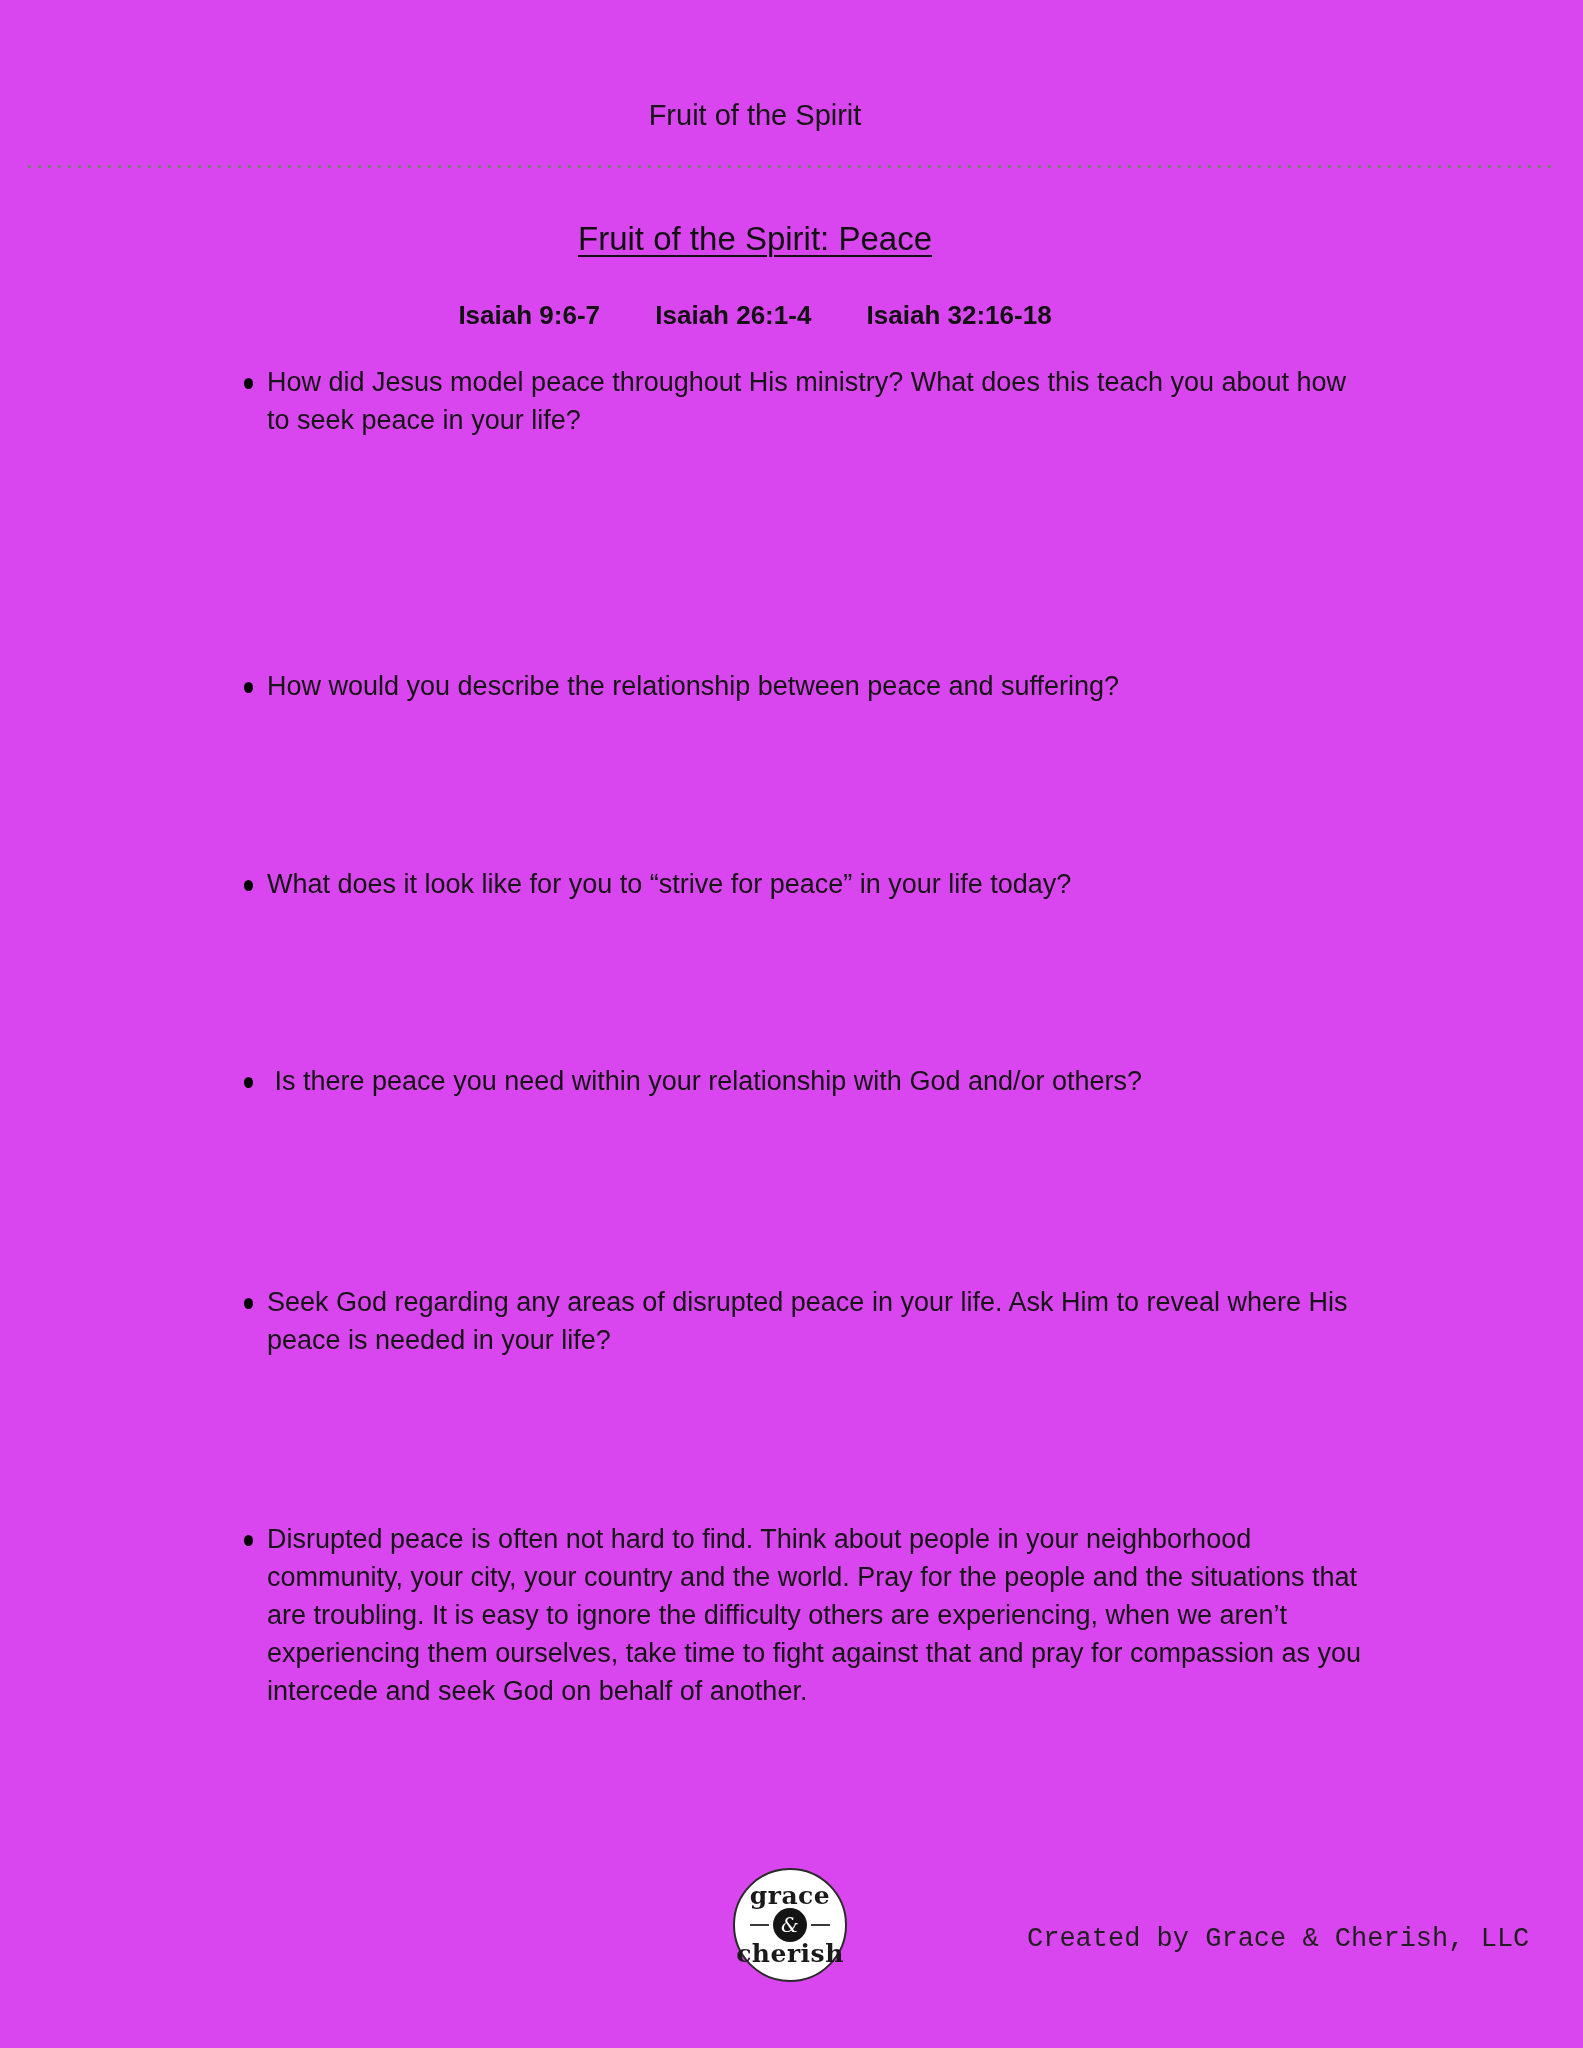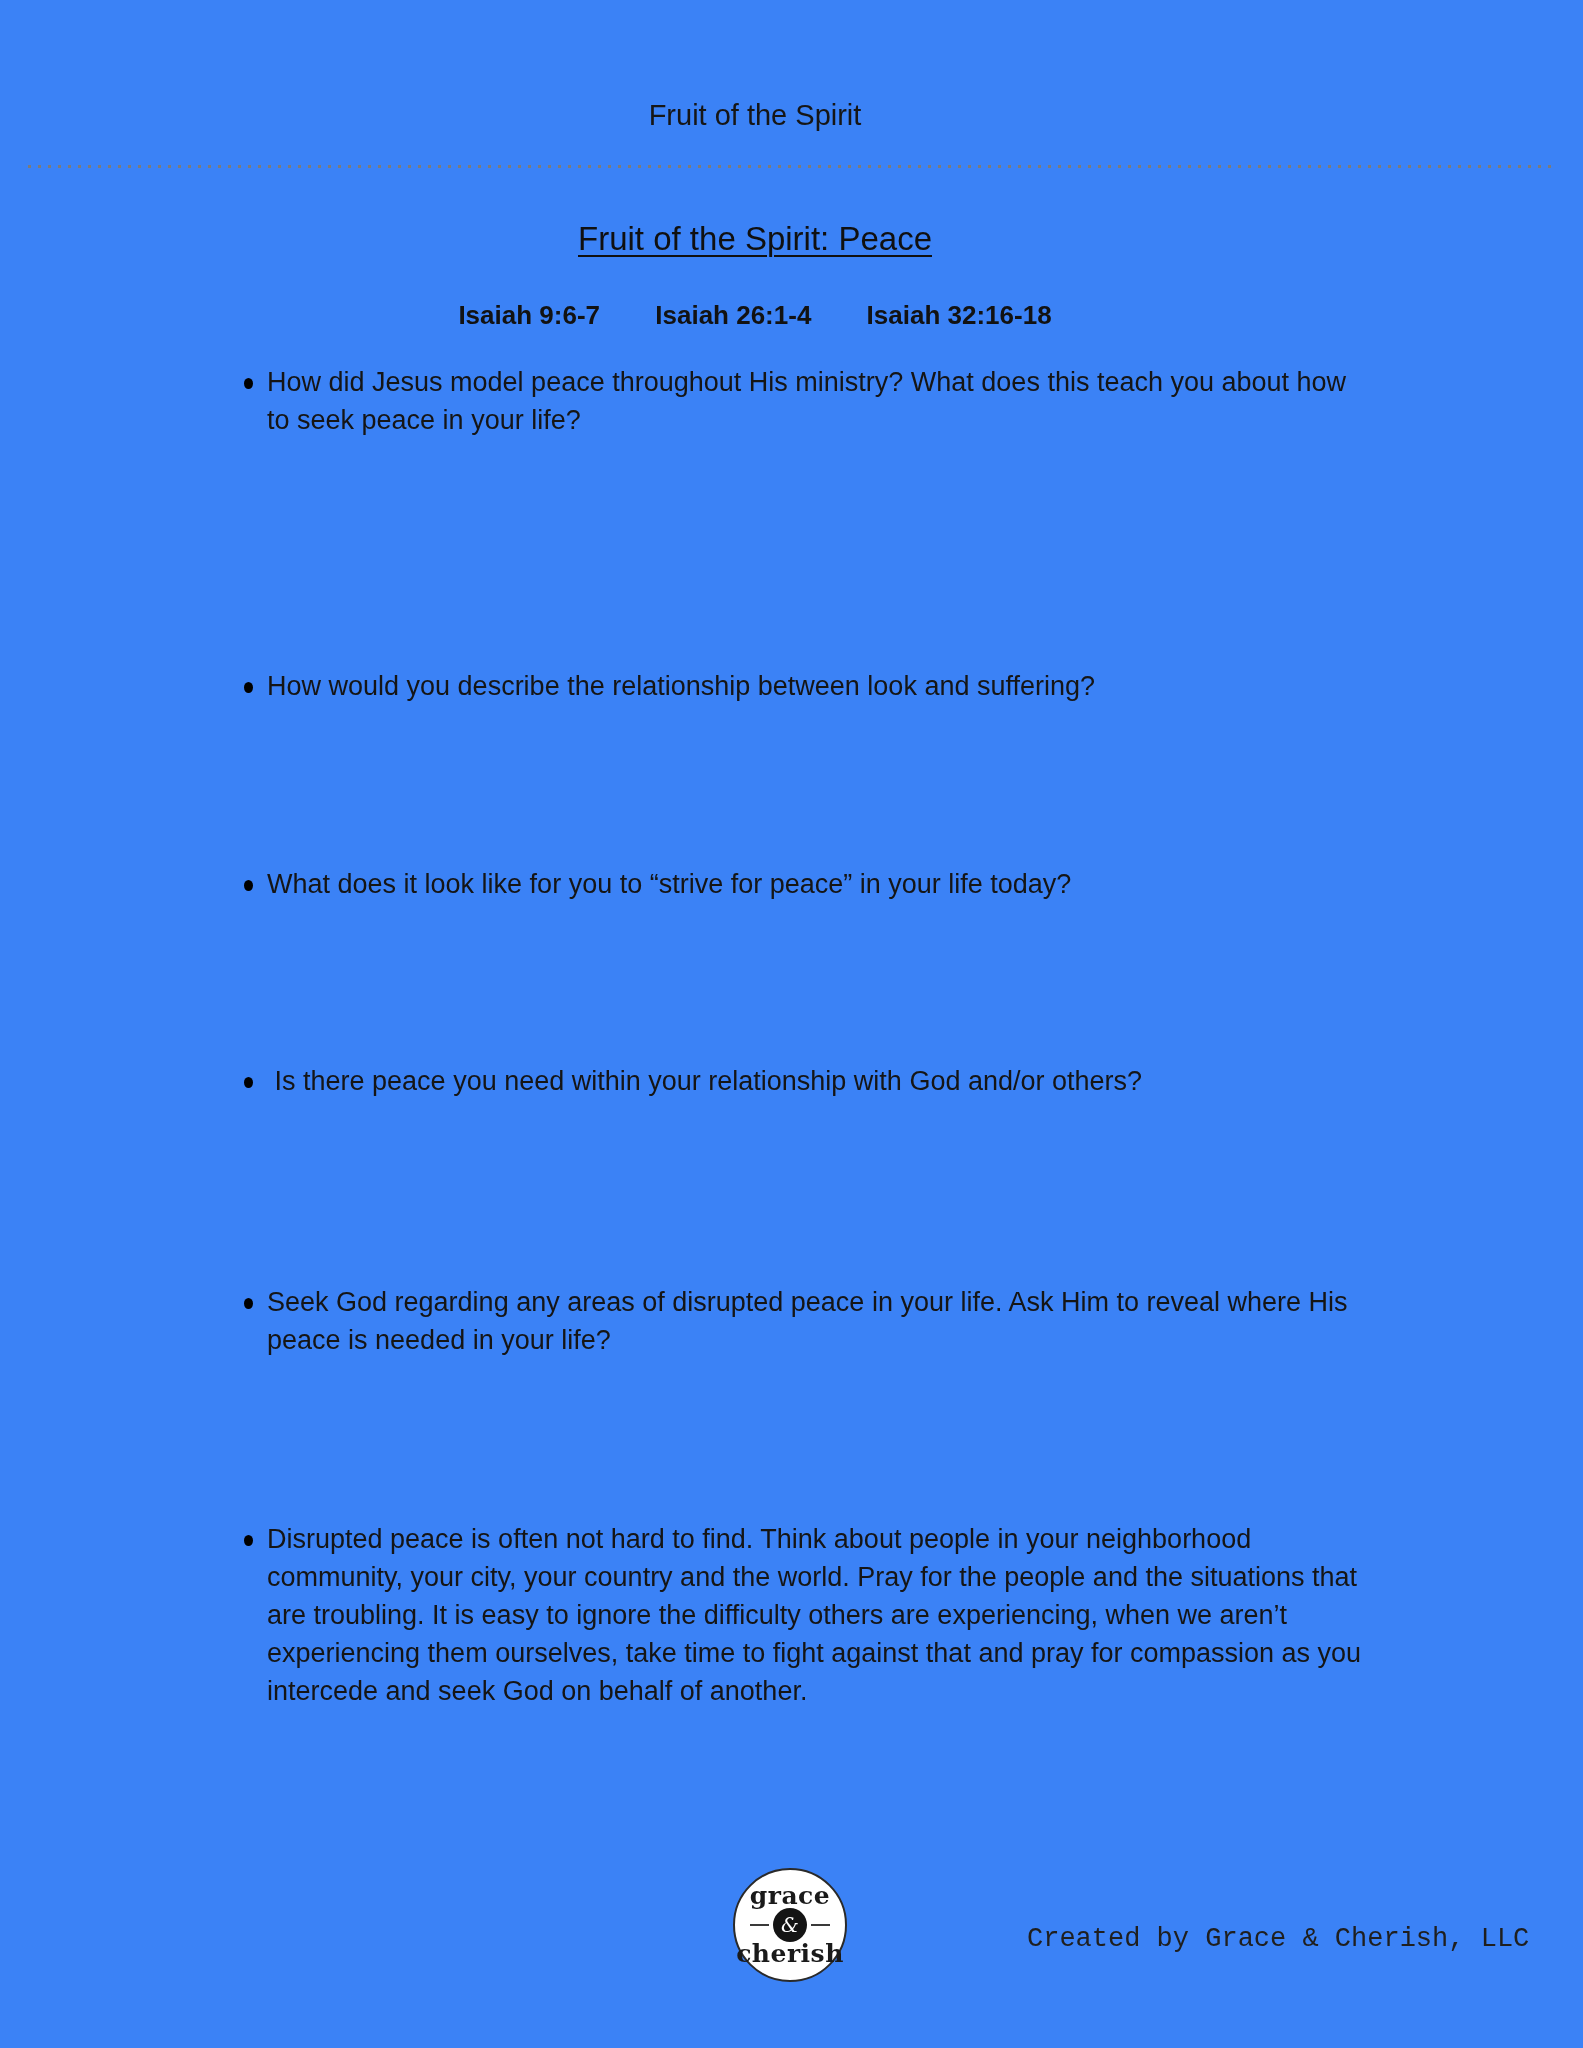--- a/index.html
+++ b/index.html
@@ -1,21 +1,21 @@
 <!DOCTYPE html>
 <html><head>
 <meta charset="utf-8">
 <style>
   * { box-sizing: border-box; }
   html, body { margin: 0; padding: 0; background: #ffffff; }
   .page {
     position: relative;
     width: 1583px;
     height: 2048px;
-    background: #3b82f6;
+    background: #d946ef;
     font-family: "Liberation Sans", sans-serif;
     color: #111111;
     overflow: hidden;
   }
 
   
   .doc-header {
     position: absolute;
     top: 98px; left: 0;
     width: 1510px;
@@ -159,21 +159,21 @@
     <h1 class="heading">Fruit of the Spirit: Peace</h1>
 
     <div class="refs">
       <span>Isaiah 9:6-7</span>
       <span>Isaiah 26:1-4</span>
       <span>Isaiah 32:16-18</span>
     </div>
 
     <ul class="questions">
       <li style="margin-bottom:228px;">How did Jesus model peace throughout His ministry? What does this teach you about how to seek peace in your life?</li>
-      <li style="margin-bottom:160px;">How would you describe the relationship between look and suffering?</li>
+      <li style="margin-bottom:160px;">How would you describe the relationship between peace and suffering?</li>
       <li style="margin-bottom:159px;">What does it look like for you to “strive for peace” in your life today?</li>
       <li style="margin-bottom:183px;"> Is there peace you need within your relationship with God and/or others?</li>
       <li style="margin-bottom:161px;">Seek God regarding any areas of disrupted peace in your life. Ask Him to reveal where His peace is needed in your life?</li>
       <li>Disrupted peace is often not hard to find. Think about people in your neighborhood community, your city, your country and the world. Pray for the people and the situations that are troubling. It is easy to ignore the difficulty others are experiencing, when we aren’t experiencing them ourselves, take time to fight against that and pray for compassion as you intercede and seek God on behalf of another.</li>
     </ul>
   </main>
 
   <footer>
     <div class="logo">
       <div class="logo-top">grace</div>

